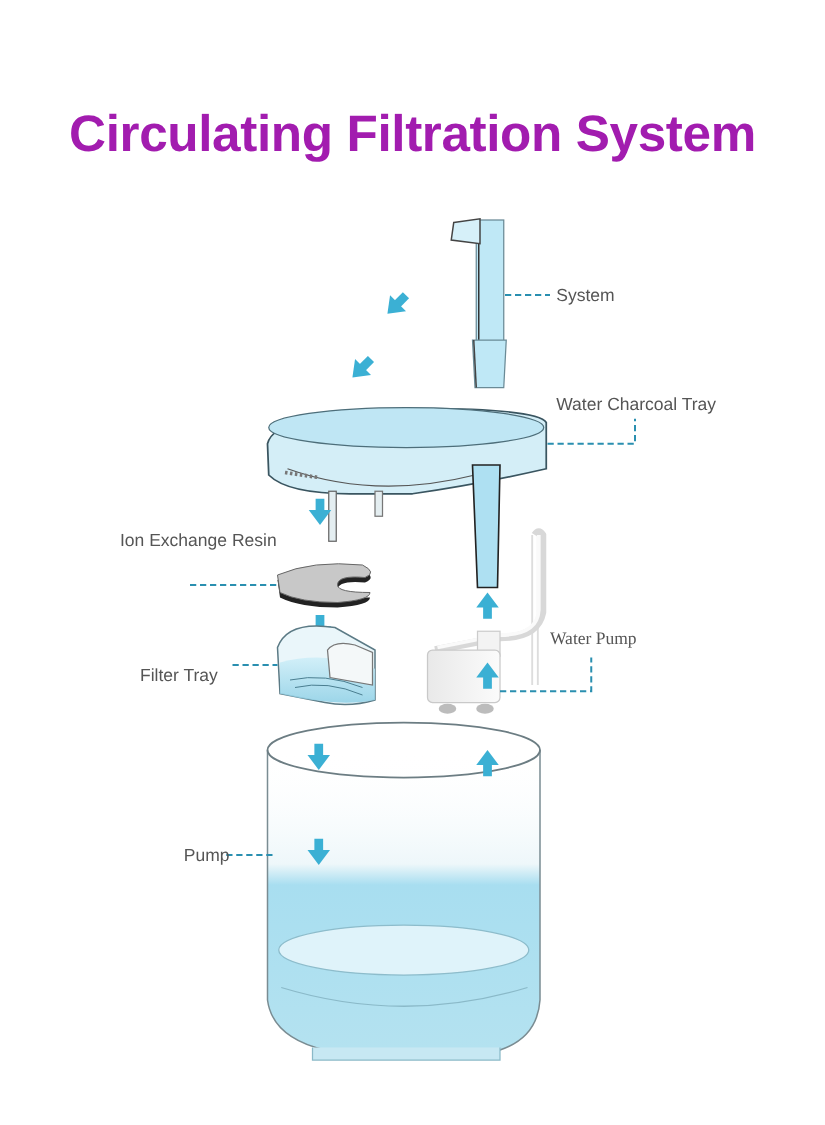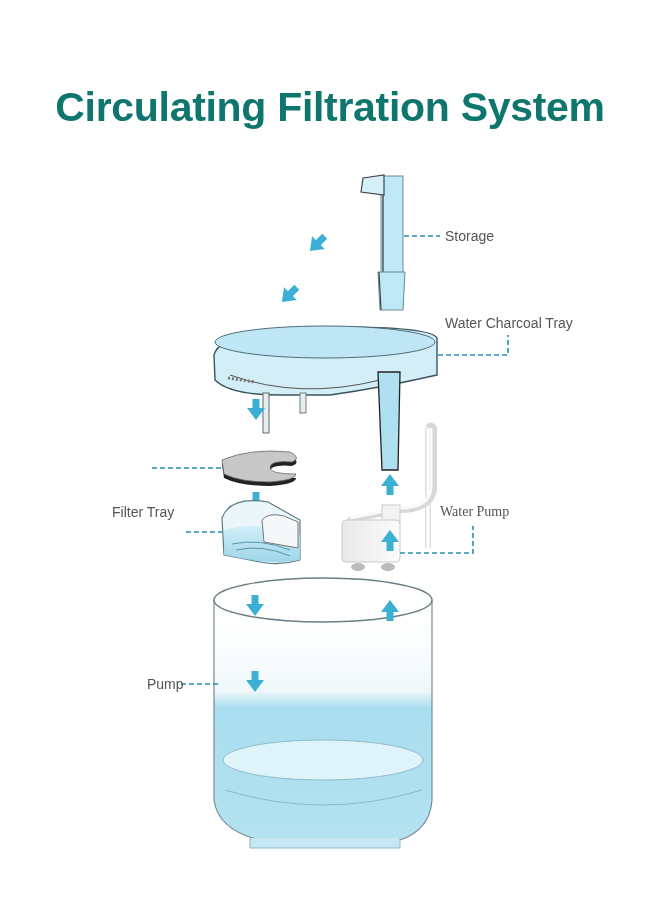--- a/index.html
+++ b/index.html
@@ -1,17 +1,17 @@
 <!DOCTYPE html>
 <html><head>
 <meta charset="utf-8">
 <style>
   html,body{margin:0;padding:0;background:#fff;}
   body{width:660px;height:900px;position:relative;overflow:hidden;font-family:"Liberation Sans",sans-serif;}
-  .title{position:absolute;left:0;top:84px;width:660px;text-align:center;font-weight:bold;font-size:41px;color:#0f766e;letter-spacing:-0.3px;}
+  .title{position:absolute;left:0;top:84px;width:660px;text-align:center;font-weight:bold;font-size:41px;color:#a21caf;letter-spacing:-0.3px;}
   .label{position:absolute;font-size:14px;color:#555;line-height:19px;}
   svg.diagram{position:absolute;left:0;top:0;}
 </style>
 </head>
 <body>
 
 <div class="title">Circulating Filtration System</div>
 
 <svg class="diagram" width="660" height="900" viewBox="0 0 660 900">
   <defs>
@@ -115,19 +115,20 @@
   <g stroke="#2a8fb0" stroke-width="1.6" stroke-dasharray="5 3" fill="none">
     <line x1="404" y1="236" x2="440" y2="236"></line>
     <polyline points="438,355 508,355 508,335"></polyline>
     <line x1="152" y1="468" x2="224" y2="468"></line>
     <line x1="186" y1="532" x2="222" y2="532"></line>
     <polyline points="400,553 473,553 473,526"></polyline>
     <line x1="181" y1="684" x2="218" y2="684"></line>
   </g>
 </svg>
 
-<div class="label" style="left:445px;top:227px;">Storage</div>
+<div class="label" style="left:445px;top:227px;">System</div>
 <div class="label" style="left:445px;top:314px;">Water Charcoal Tray</div>
 <div class="label" style="left:96px;top:423px;">
+  <div>Ion Exchange Resin</div>
 </div>
-<div class="label" style="left:112px;top:503px;">Filter Tray</div>
+<div class="label" style="left:112px;top:531px;">Filter Tray</div>
 <div class="label" style="left:440px;top:502px;font-family:Liberation Serif, serif;">Water Pump</div>
 <div class="label" style="left:147px;top:675px;">Pump</div>
 
 </body></html>

